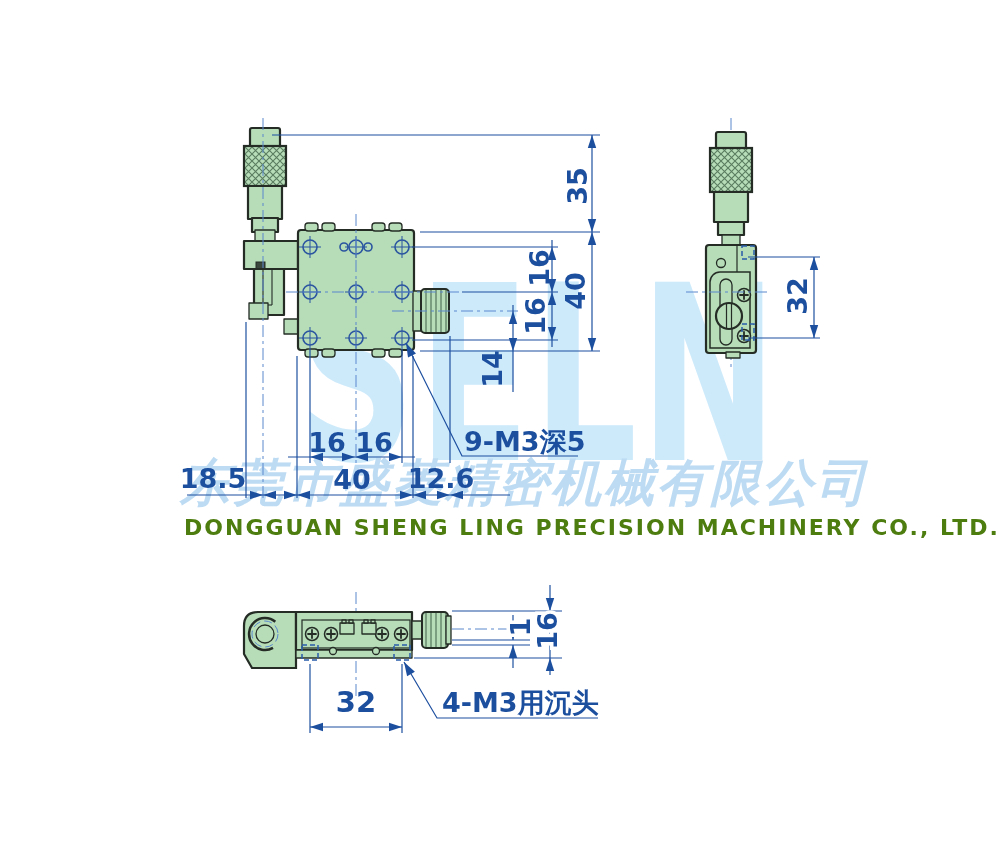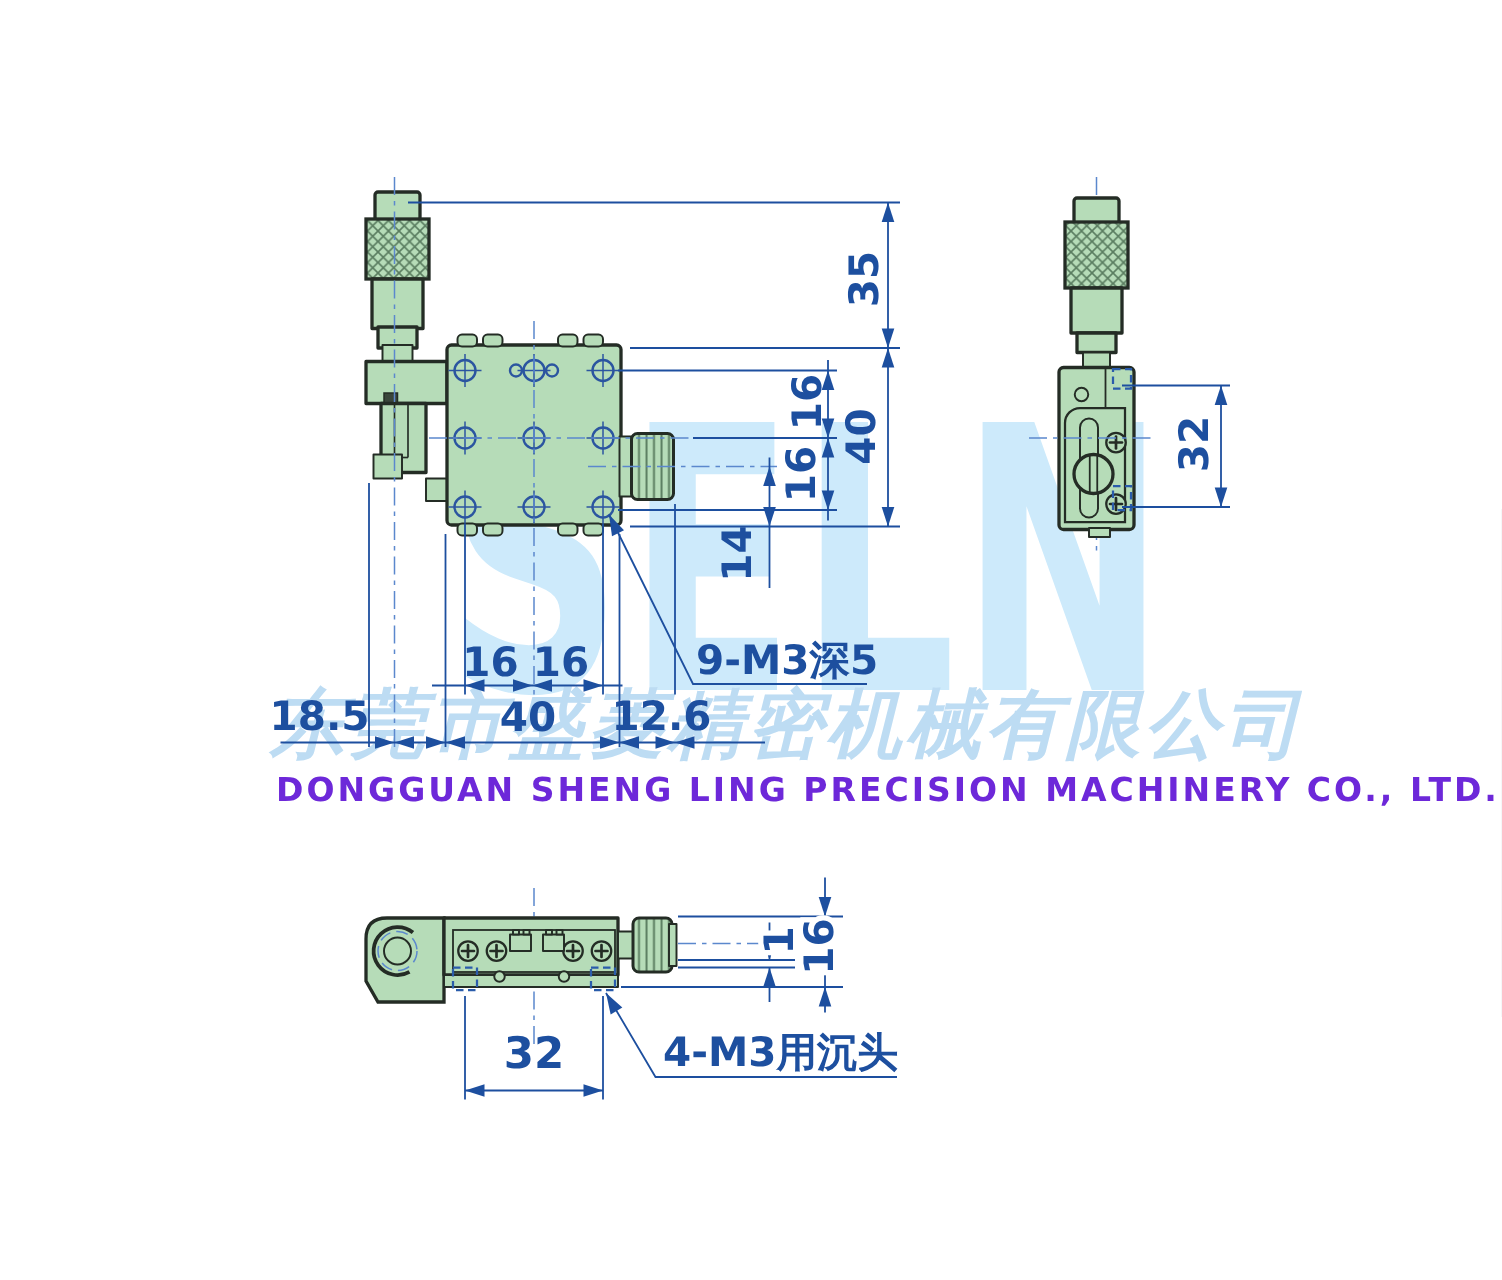--- a/index.html
+++ b/index.html
@@ -4,21 +4,21 @@
 <style>
   html,body{margin:0;padding:0;background:#eef1f4;}
   #stage-wrap{position:relative;width:1001px;height:853px;background:#ffffff;overflow:hidden;
     font-family:"DejaVu Sans","Liberation Sans",sans-serif;}
   .wm{position:absolute;user-select:none;pointer-events:none;white-space:nowrap;}
   #wm-logo{left:297px;top:253px;font-size:245px;line-height:245px;font-weight:700;
     color:#cdeafb;letter-spacing:4px;transform:scale(.67,1);transform-origin:left top;}
   #wm-cn{left:180px;top:452px;font-size:50px;line-height:62px;font-weight:700;
     color:#bddcf3;letter-spacing:3px;font-style:italic;}
   #wm-en{left:184px;top:514px;font-size:22px;line-height:28px;font-weight:700;
-    color:#6d28d9;letter-spacing:2px;}
+    color:#4d7c0f;letter-spacing:2px;}
   svg{position:absolute;left:0;top:0;}
   .oline{fill:#b6dcb8;stroke:#242c25;stroke-width:2.2;stroke-linejoin:round;}
   .oline2{fill:#b6dcb8;stroke:#242c25;stroke-width:1.3;stroke-linejoin:round;}
   .dkfill{fill:#3a453b;stroke:#242c25;stroke-width:1;}
   .dim{stroke:#1d4f9f;stroke-width:1.2;fill:none;}
   .cl{stroke:#5b88cd;stroke-width:1;fill:none;stroke-dasharray:12 4 3 4;}
   .hid{stroke:#2a5cab;stroke-width:1.5;fill:none;stroke-dasharray:5 3;}
   .arr{fill:#1d4f9f;stroke:none;}
   .hole{fill:none;stroke:#2b55a0;stroke-width:1.6;}
   .crs{stroke:#2b55a0;stroke-width:1;}

